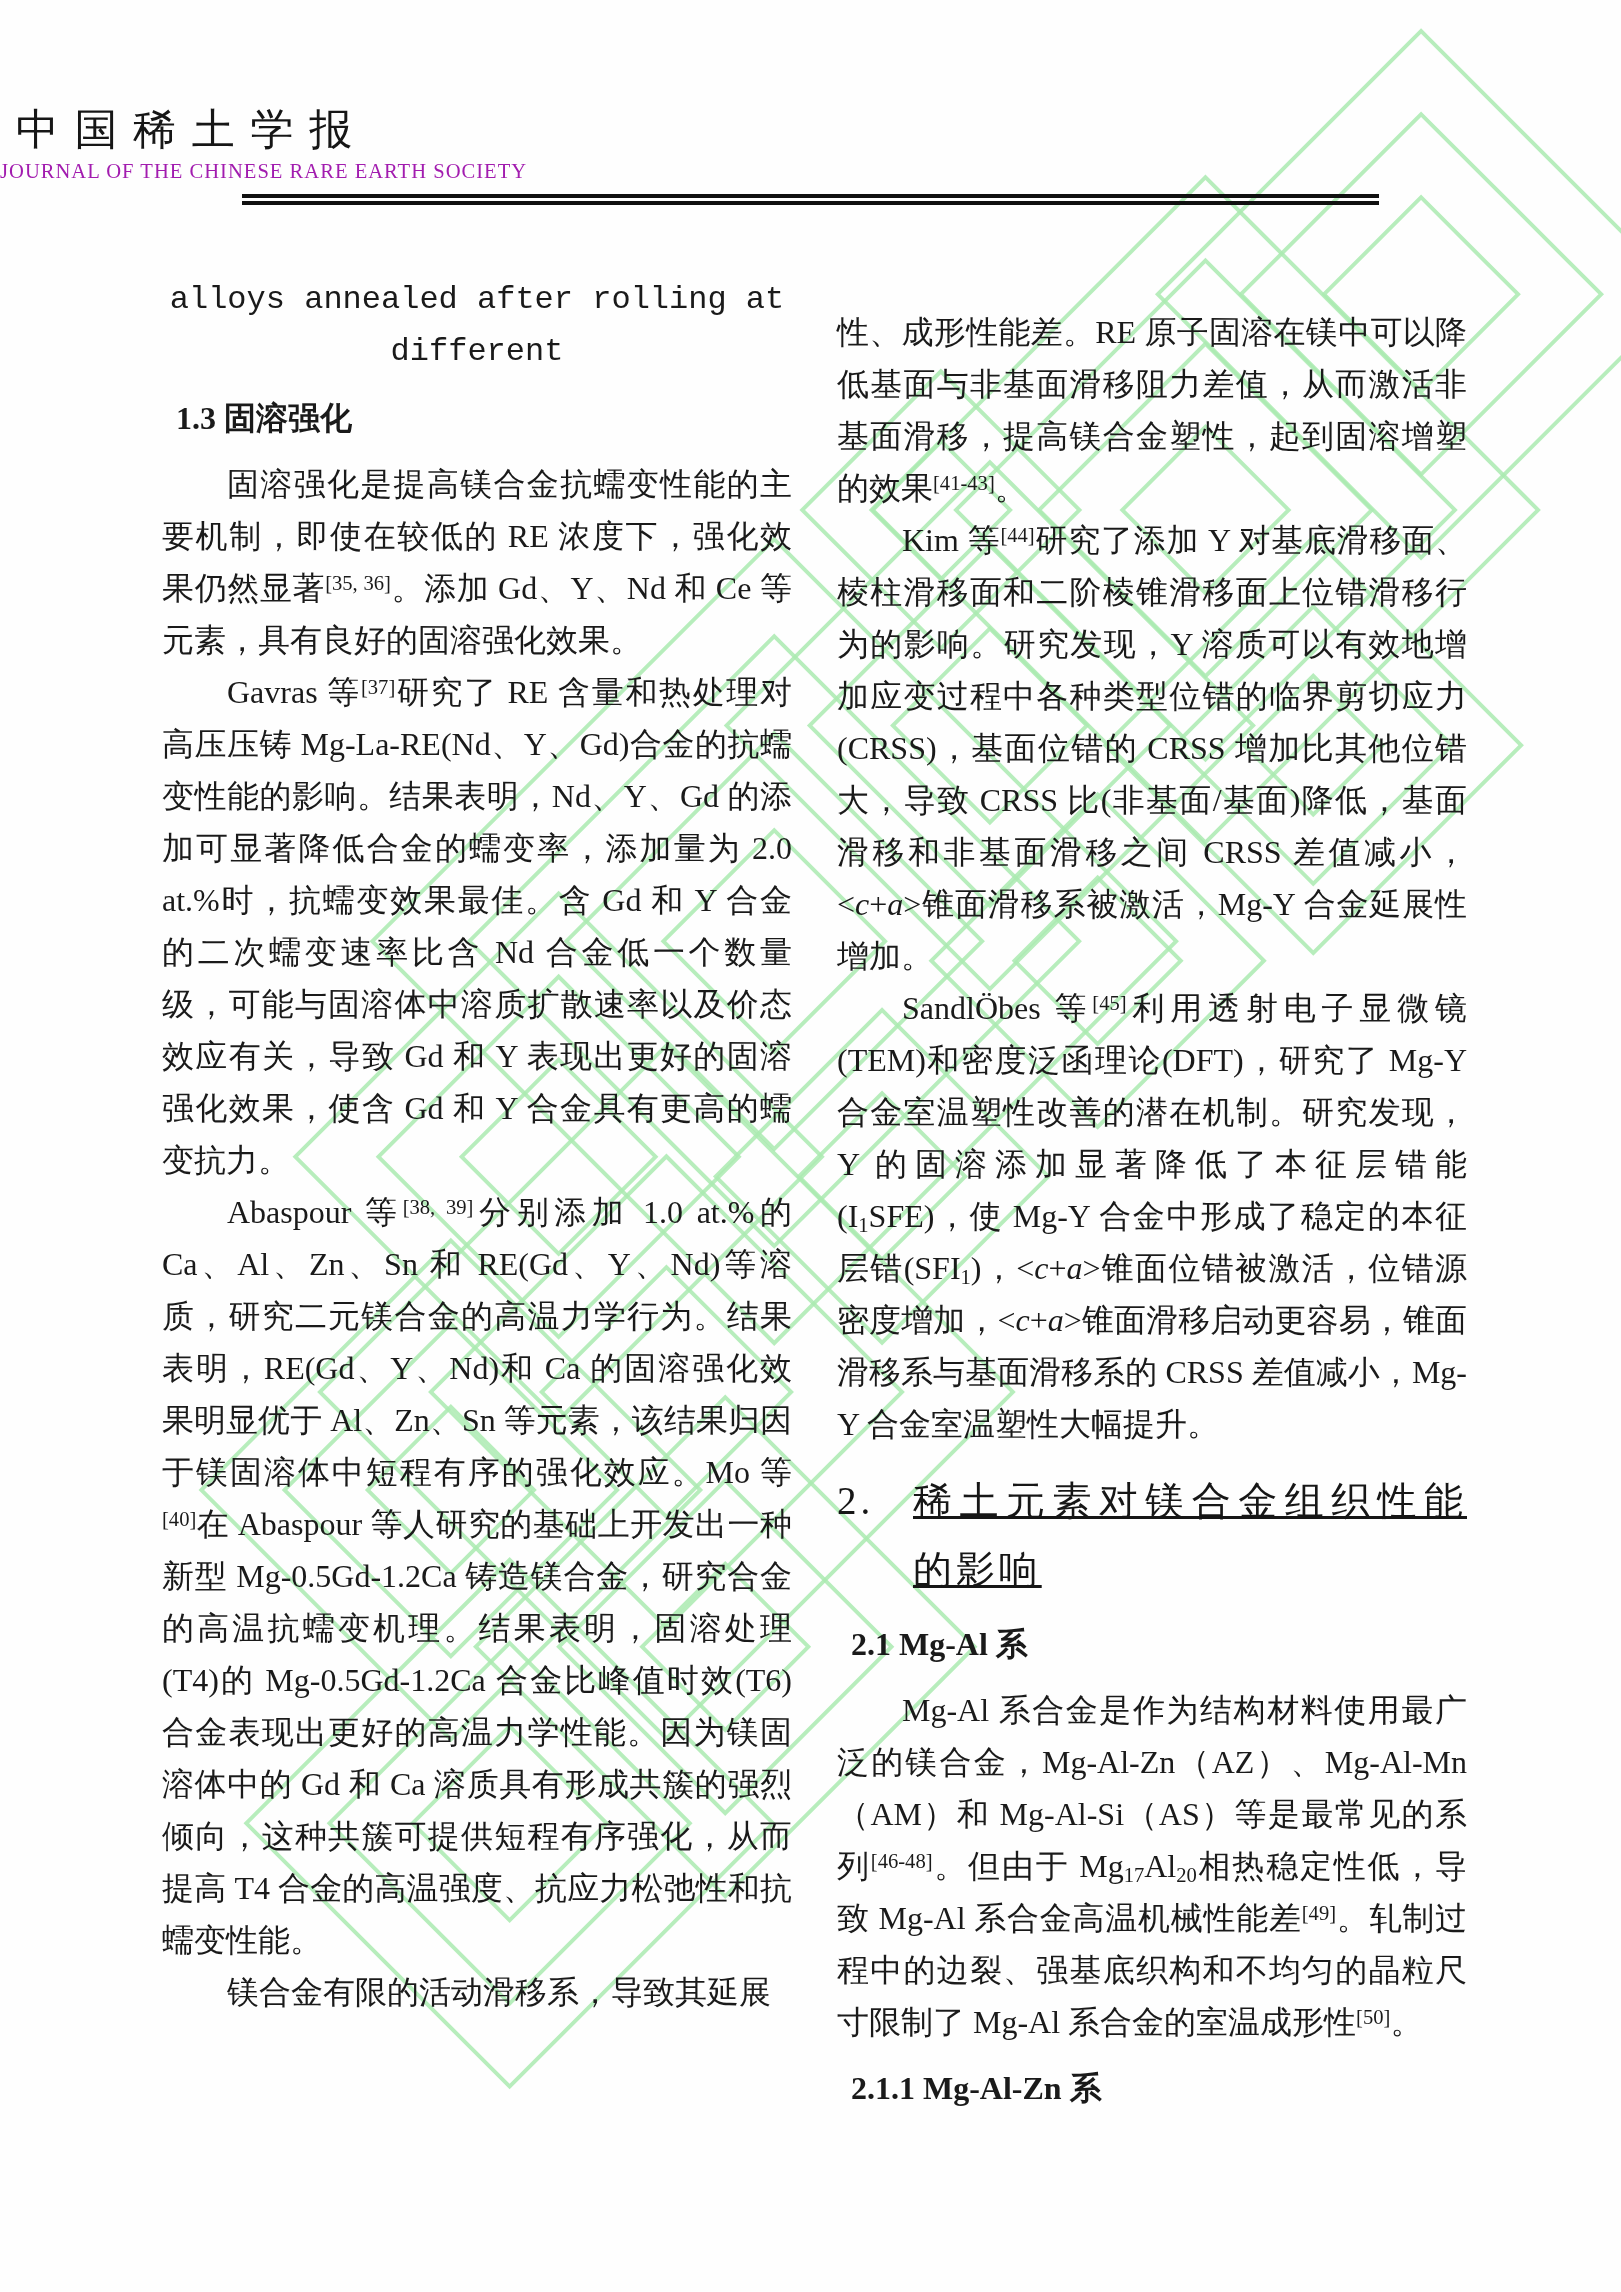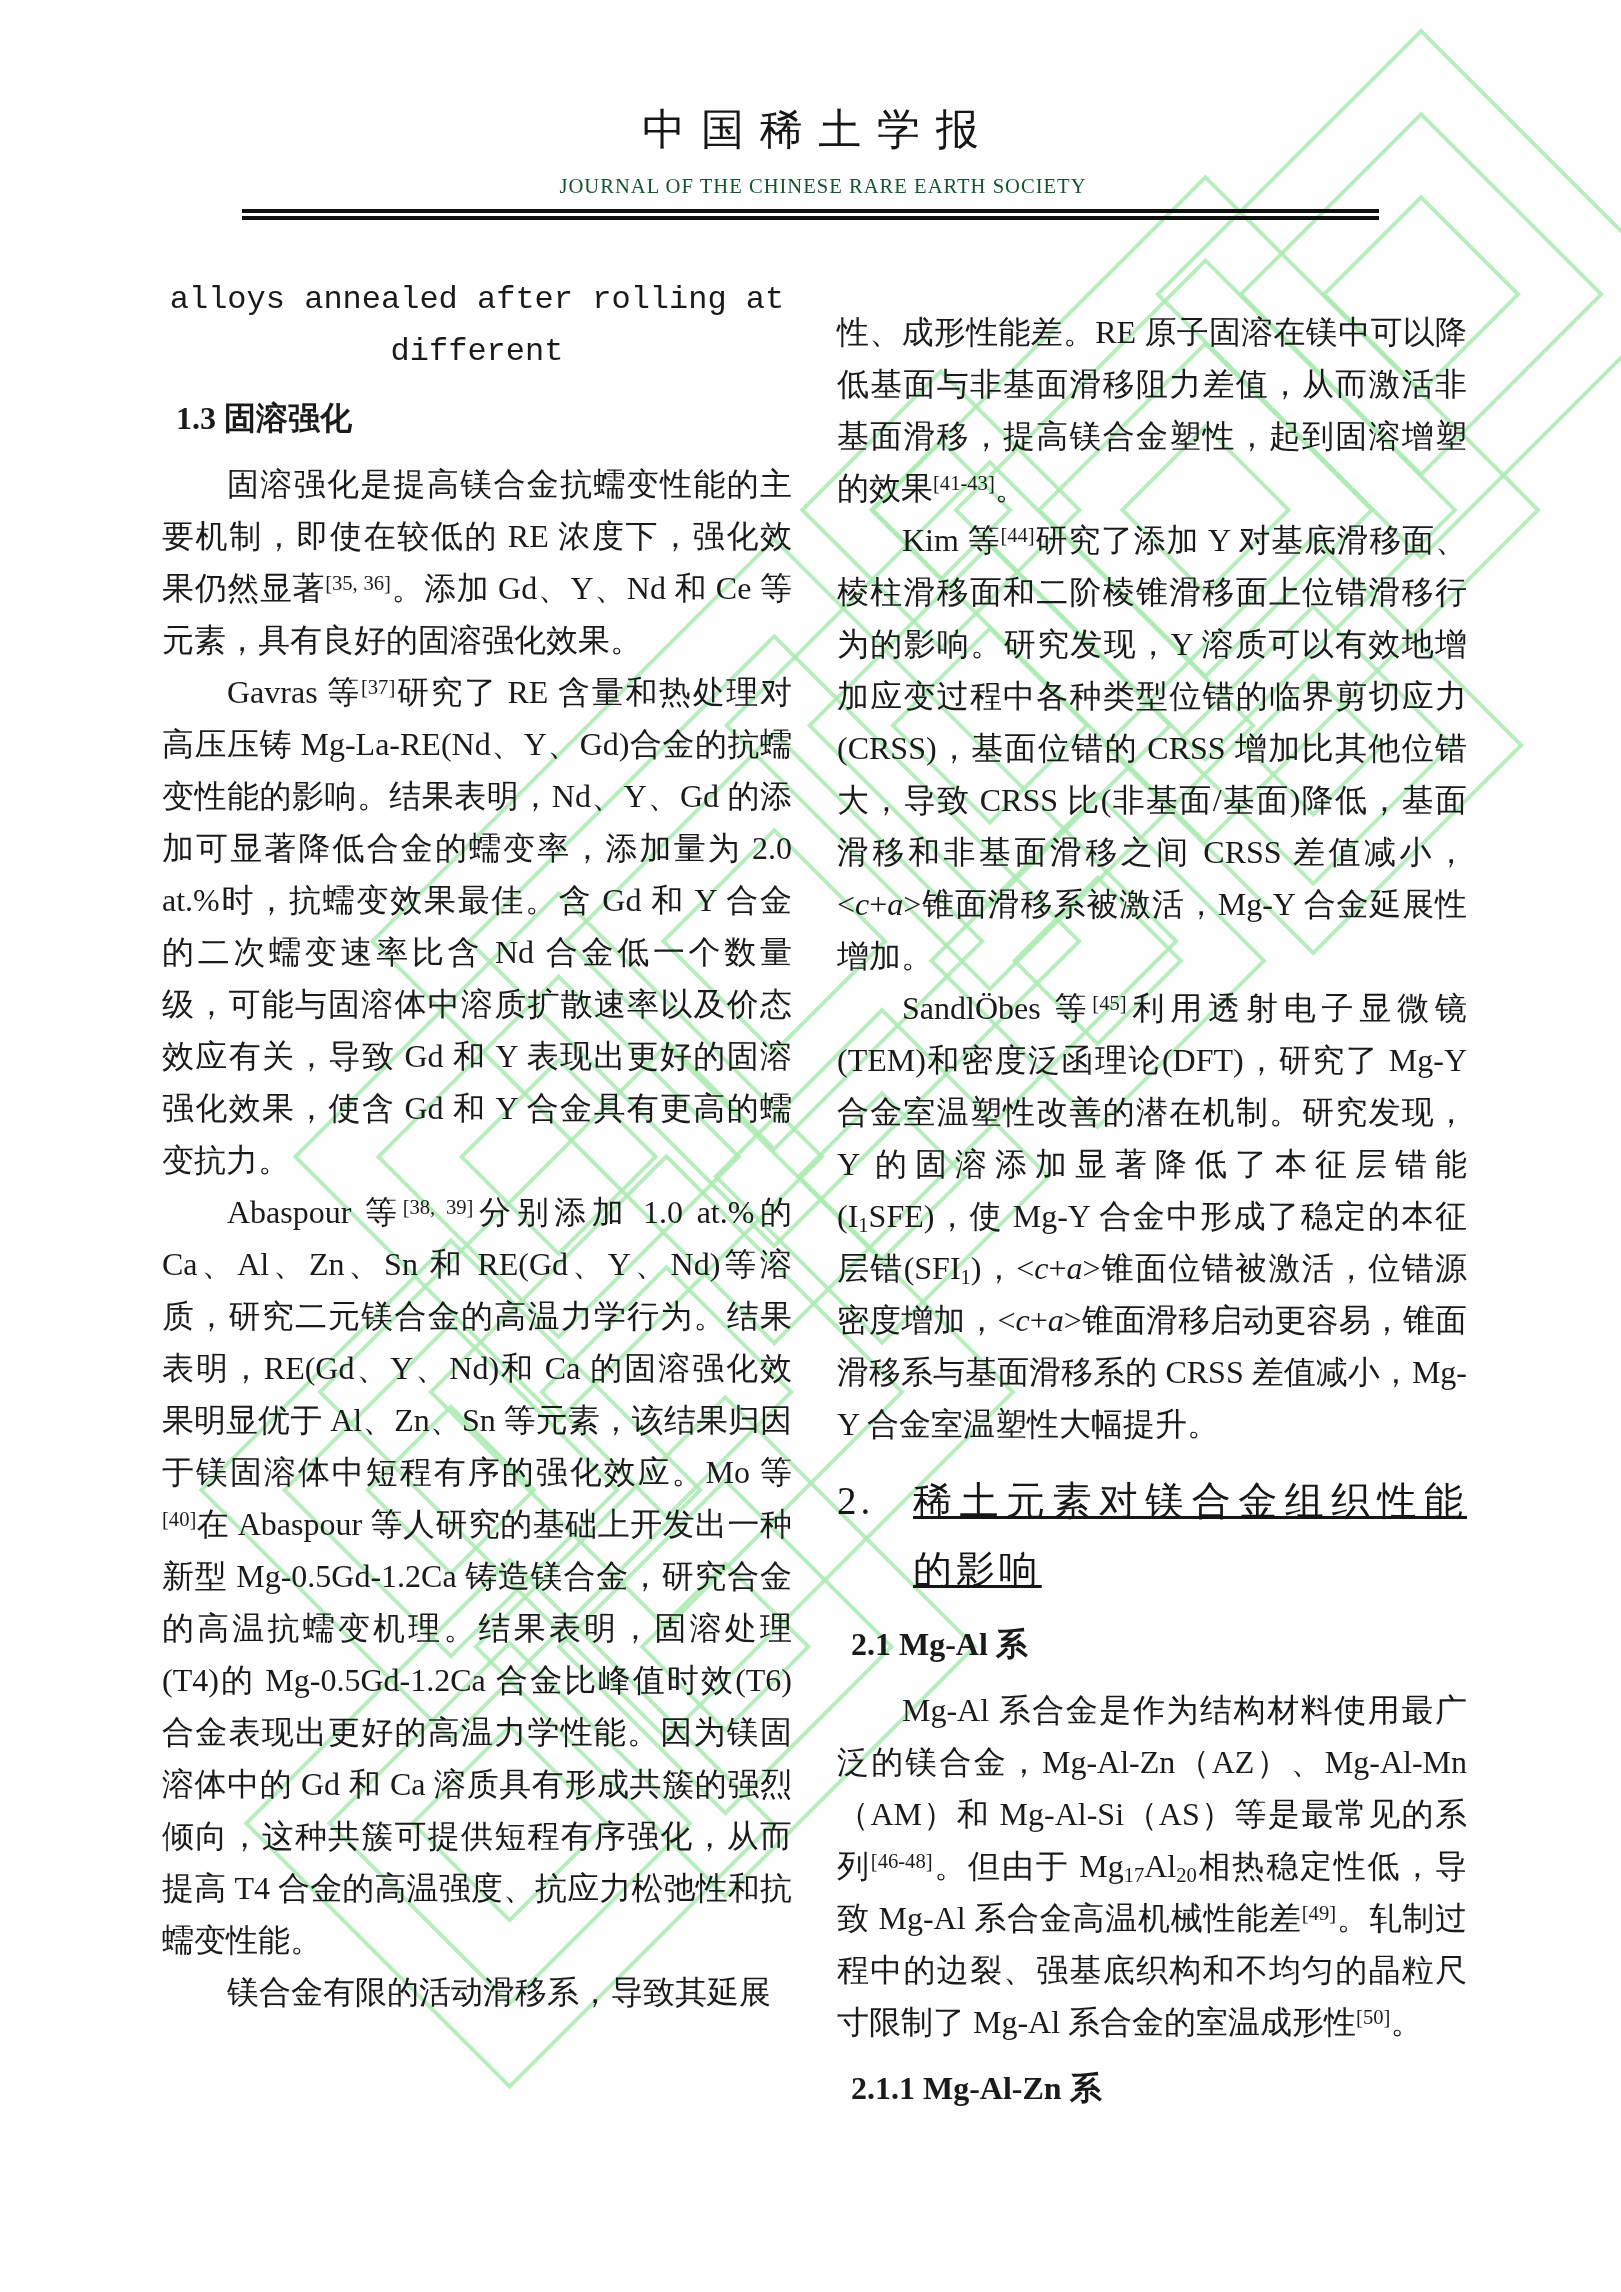--- a/index.html
+++ b/index.html
@@ -11,27 +11,27 @@
   }
   .page{
     position:relative;width:1621px;height:2293px;
     background:#fefefe;overflow:hidden;
   }
   .watermark{
     position:absolute;left:0;top:0;width:1621px;height:2293px;
     z-index:0;pointer-events:none;
   }
   .watermark rect{fill:none;stroke:var(--wm,#aaeab0);stroke-width:4;opacity:.85;}
-  header{position:absolute;left:0;top:0;right:0;z-index:2;text-align:center;}
+  header{position:absolute;left:0;top:0;right:0;z-index:2;text-align:left;}
   .journal-title{
     margin-top:104px;font-size:43px;line-height:51px;
     letter-spacing:15.7px;padding-left:15.7px;color:#161616;
   }
   .journal-subtitle{
-    margin-top:19px;font-size:20.6px;line-height:25.5px;letter-spacing:1px;color:#14532d;padding-left:25px;
+    margin-top:4px;font-size:20.6px;line-height:25.5px;letter-spacing:1px;color:#a21caf;
   }
   .double-rule{
     margin:9.8px auto 0;width:1137px;height:2.9px;
     border-top:4.9px solid #101010;border-bottom:4.9px solid #101010;
   }
   .columns{
     position:absolute;left:162px;top:274px;width:1306px;
     display:flex;gap:45px;z-index:1;
   }
   .col{width:630px;font-size:32px;line-height:52px;text-align:justify;}

